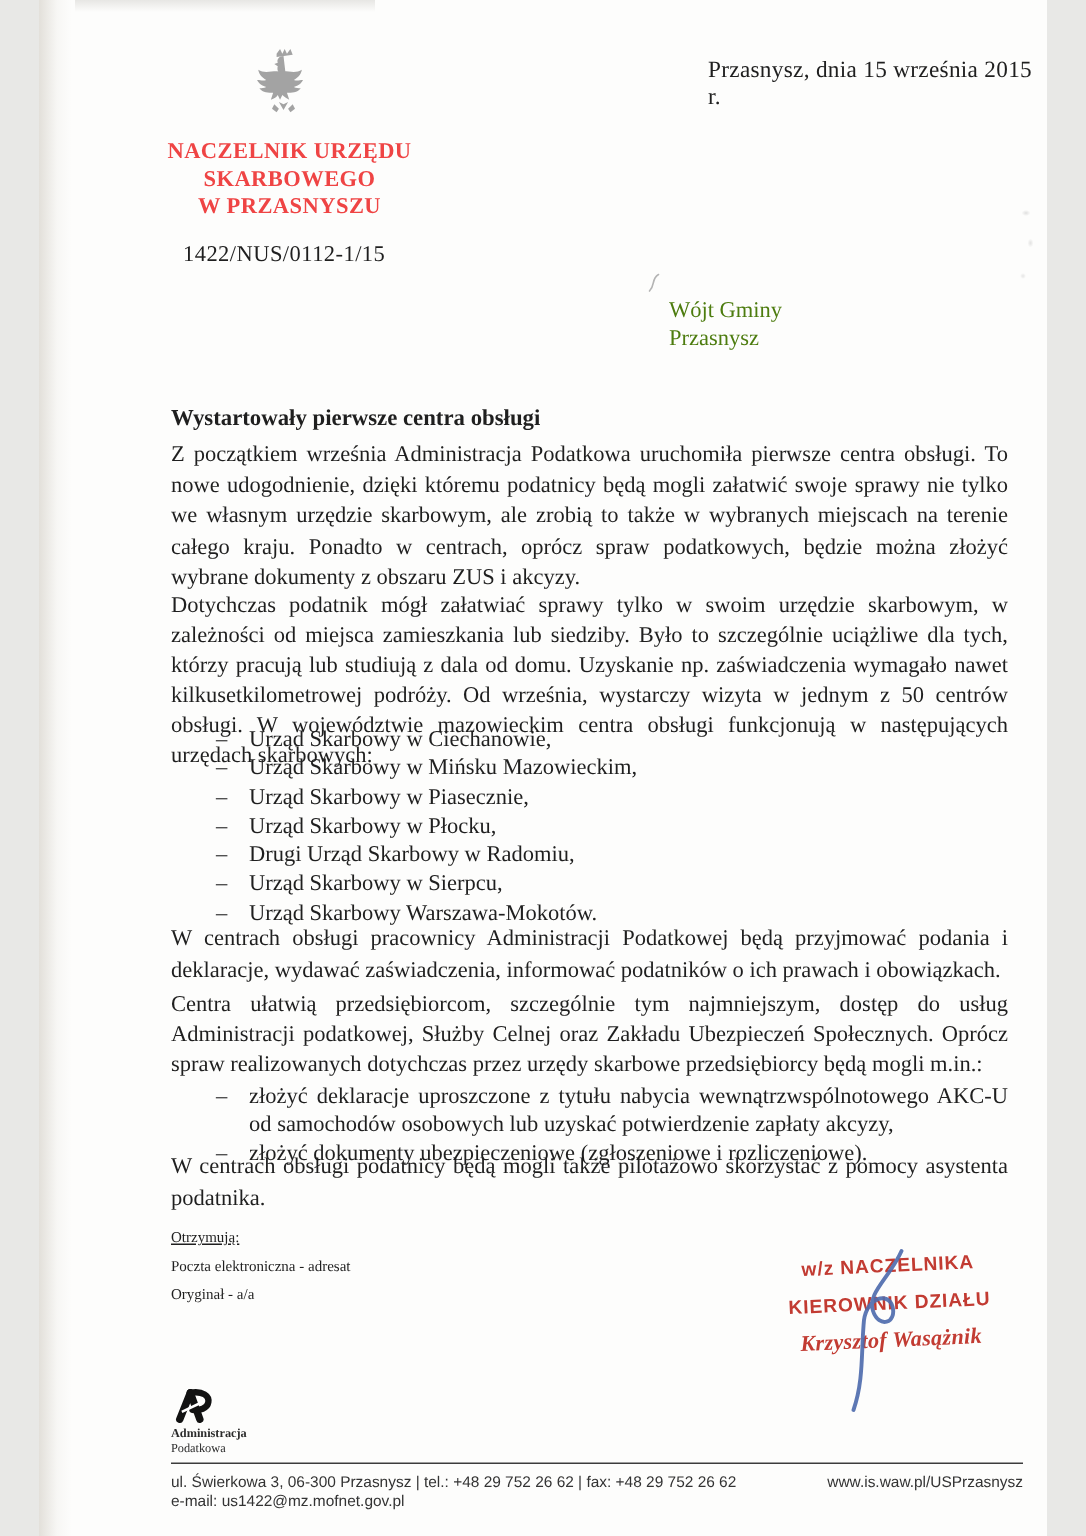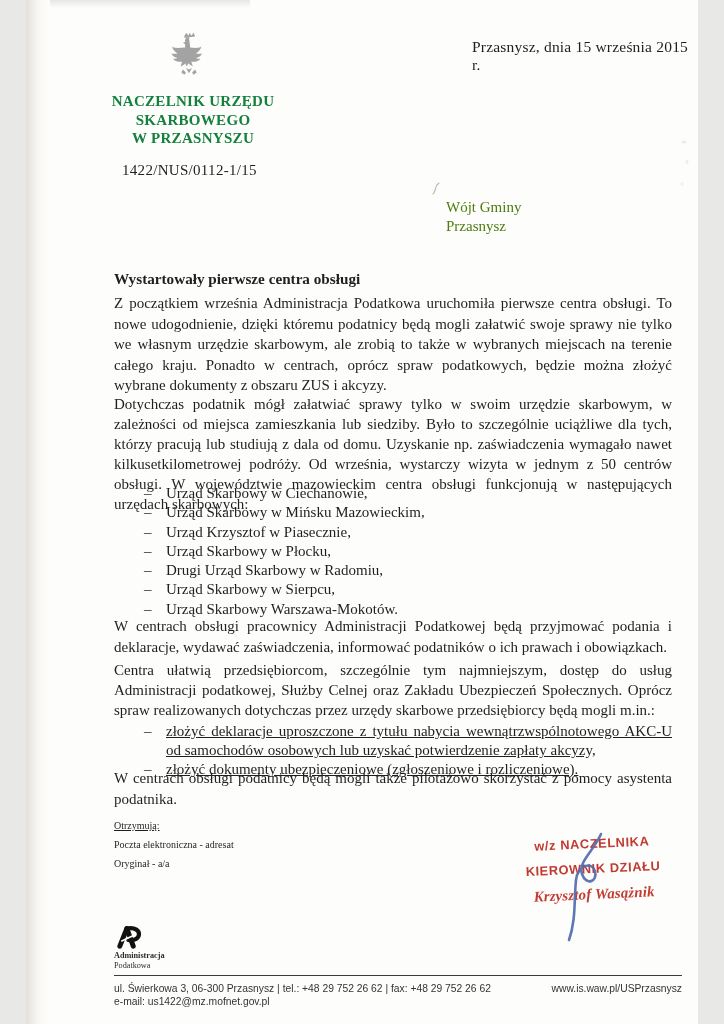--- a/index.html
+++ b/index.html
@@ -32,40 +32,40 @@
     pointer-events:none;
   }
 
   .emblem { position:absolute; left:140px; top:31px; width:46px; height:54px; opacity:.8; }
 
   .date-line { position:absolute; left:446px; top:38px; font-size:15.5px; letter-spacing:.2px; }
 
   .letterhead {
     position:absolute; left:58px; top:92px; width:218px;
     text-align:center; font-weight:bold; font-size:15px; line-height:18.5px;
-    letter-spacing:.3px; color:#15803d;
+    letter-spacing:.3px; color:#ef4444;
   }
 
   .ref-number { position:absolute; left:84px; top:162px; font-size:15px; letter-spacing:.3px;margin-left:12px; }
 
   .recipient { position:absolute; left:420px; top:198px; font-size:15px; line-height:18.5px; color:#4d7c0f; }
   .recipient-mark { position:absolute; left:404px; top:181px; width:14px; height:16px; opacity:.55; }
 
   .letter-body { position:absolute; left:88px; top:0; width:558px; font-size:15px; }
   .subject { position:absolute; top:270px; left:0; width:558px; font-weight:bold; font-size:15.2px; }
   .para { position:absolute; left:0; width:558px; text-align:justify; line-height:20.5px; margin:0; }
   .p1 { top:293px; }
   .p2 { top:394px; line-height:20px; }
   .p3 { top:616px; }
   .p4 { top:660px; line-height:20px; }
   .p5 { top:768px; }
 
   ul.dash-list { position:absolute; left:0; width:558px; margin:0; padding:0; list-style:none; }
   .list-offices { top:484px; }
-  .list-services { top:722px;text-decoration:underline; }
+  .list-services { top:722px; }
   ul.dash-list li { position:relative; padding-left:52px; margin:0; }
   .list-offices li { line-height:19.3px; }
   .list-services li { line-height:19px; text-align:justify; }
   ul.dash-list li::before { content:"\2013"; position:absolute; left:30px; top:0; }
 
   .distribution { position:absolute; left:88px; top:817px; font-size:10px; line-height:18.8px; }
   .distribution .dist-heading { text-decoration:underline; }
 
   .stamp {
     position:absolute; left:462px; top:832px; width:210px;
@@ -139,21 +139,21 @@
 
   <div class="letter-body">
     <div class="subject">Wystartowały pierwsze centra obsługi</div>
 
     <p class="para p1">Z początkiem września Administracja Podatkowa uruchomiła pierwsze centra obsługi. To nowe udogodnienie, dzięki któremu podatnicy będą mogli załatwić swoje sprawy nie tylko we własnym urzędzie skarbowym, ale zrobią to także w wybranych miejscach na terenie całego kraju. Ponadto w centrach, oprócz spraw podatkowych, będzie można złożyć wybrane dokumenty z obszaru ZUS i akcyzy.</p>
     <p class="para p2">Dotychczas podatnik mógł załatwiać sprawy tylko w swoim urzędzie skarbowym, w zależności od miejsca zamieszkania lub siedziby. Było to szczególnie uciążliwe dla tych, którzy pracują lub studiują z dala od domu. Uzyskanie np. zaświadczenia wymagało nawet kilkusetkilometrowej podróży. Od września, wystarczy wizyta w jednym z 50 centrów obsługi. W województwie mazowieckim centra obsługi funkcjonują w następujących urzędach skarbowych:</p>
 
     <ul class="dash-list list-offices">
       <li>Urząd Skarbowy w Ciechanowie,</li>
       <li>Urząd Skarbowy w Mińsku Mazowieckim,</li>
-      <li>Urząd Krzysztof w Piasecznie,</li>
+      <li>Urząd Skarbowy w Piasecznie,</li>
       <li>Urząd Skarbowy w Płocku,</li>
       <li>Drugi Urząd Skarbowy w Radomiu,</li>
       <li>Urząd Skarbowy w Sierpcu,</li>
       <li>Urząd Skarbowy Warszawa-Mokotów.</li>
     </ul>
 
     <p class="para p3">W centrach obsługi pracownicy Administracji Podatkowej będą przyjmować podania i deklaracje, wydawać zaświadczenia, informować podatników o ich prawach i obowiązkach.</p>
     <p class="para p4">Centra ułatwią przedsiębiorcom, szczególnie tym najmniejszym, dostęp do usług Administracji podatkowej, Służby Celnej oraz Zakładu Ubezpieczeń Społecznych. Oprócz spraw realizowanych dotychczas przez urzędy skarbowe przedsiębiorcy będą mogli m.in.:</p>
 
     <ul class="dash-list list-services">

